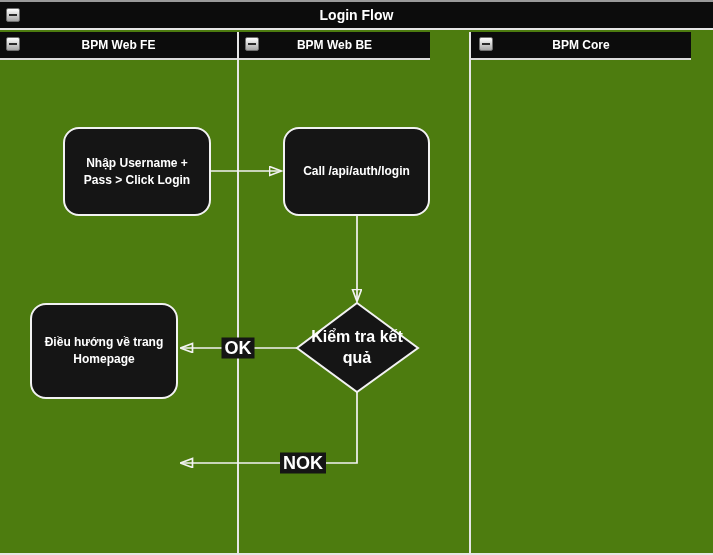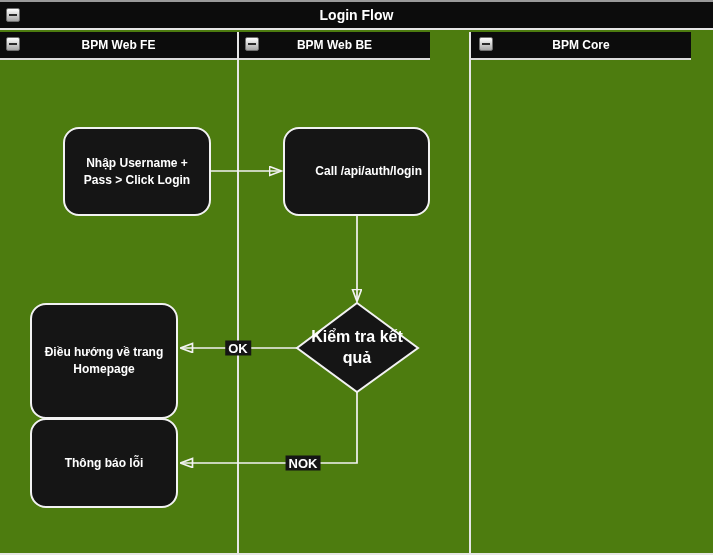--- a/index.html
+++ b/index.html
@@ -56,36 +56,36 @@
 
   
   .node {
     position:absolute; box-sizing:border-box;
     border:2px solid #f2f2f2; border-radius:16px; background:#151515;
     color:#ffffff; font-size:12px; font-weight:bold; line-height:1.4;
     display:flex; align-items:center; justify-content:center;
     text-align:center; padding:0 6px; cursor:default;
   }
   .node-enter    { left:30px;  top:127px; width:148px; height:89px;margin-left:33px; }
-  .node-call     { left:283px; top:127px; width:147px; height:89px;justify-content:flex-end; }
-  .node-redirect { left:30px;  top:303px; width:148px; height:116px;align-items:center; }
+  .node-call     { left:283px; top:127px; width:147px; height:89px; }
+  .node-redirect { left:30px;  top:303px; width:148px; height:96px;align-items:center; }
   .node-error    { left:30px;  top:418px; width:148px; height:90px; }
 
   
   .decision-label {
     position:absolute; left:357px; top:348px; transform:translate(-50%,-50%);
     width:118px; text-align:center; color:#ffffff;
     font-size:16px; font-weight:bold; line-height:1.3;
   }
 
   
   .edge-label {
     position:absolute; transform:translate(-50%,-50%);
     background:#151515; color:#ffffff; padding:0 3px;
-    font-size:13px; font-weight:bold; cursor:default;
+    font-size:18px; font-weight:bold; cursor:default;
   }
   .edge-label-ok  { left:238px; top:348px; }
   .edge-label-nok { left:303px; top:463px;text-align:center; }
 
   
   .connectors { position:absolute; left:0; top:0; width:713px; height:555px; }
   .connectors path { stroke:#f2f2f2; stroke-width:1.7; fill:none; }
   .connectors polygon.decision { stroke:#f2f2f2; stroke-width:2; fill:#151515; }
 </style>
 </head>
@@ -143,22 +143,19 @@
 
   <div class="node node-enter">
     <span>Nhập Username + Pass &gt; Click Login</span>
   </div>
   <div class="node node-call">
     <span>Call /api/auth/login</span>
   </div>
   <div class="node node-redirect">
     <span>Điều hướng về trang Homepage</span>
   </div>
-  <div class="node node-error">
-    <span>Thông báo lỗi</span>
-  </div>
 
   <div class="decision-label">Kiểm tra kết quả</div>
 
   <div class="edge-label edge-label-ok">OK</div>
   <div class="edge-label edge-label-nok">NOK</div>
 
 </div>
 
 </body></html>

